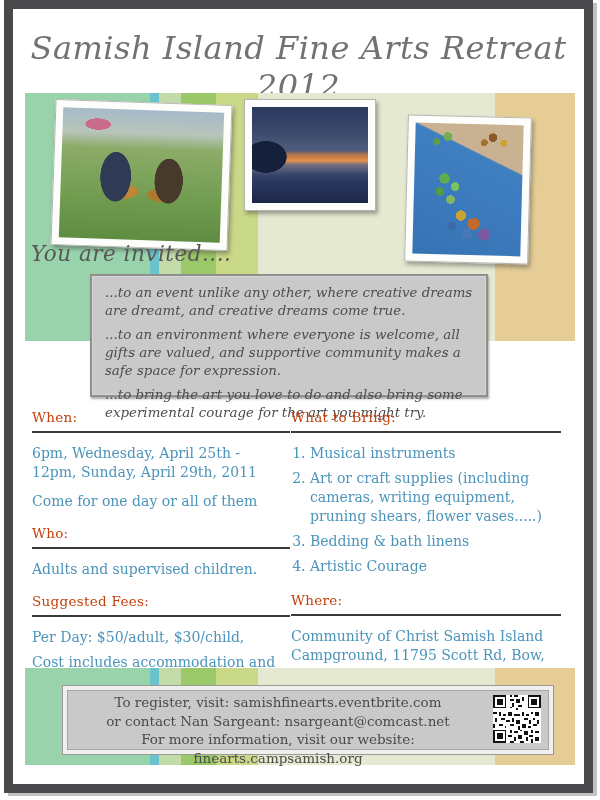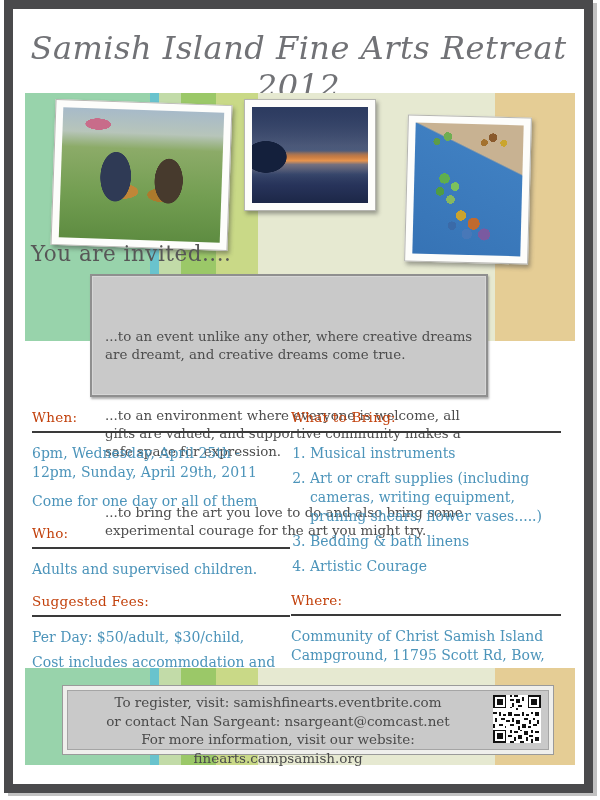--- a/index.html
+++ b/index.html
@@ -22,21 +22,21 @@
     position:absolute; left:12px; width:550px;
     background:linear-gradient(to right,
       #98d3ab 0, #98d3ab 125px,
       #69c3cd 125px, #69c3cd 134px,
       #c2dba8 134px, #c2dba8 156px,
       #9bc868 156px, #9bc868 191px,
       #c9d987 191px, #c9d987 233px,
       #e6e9d1 233px, #e6e9d1 470px,
       #e5cd95 470px, #e5cd95 550px);
   }
-  .band-top { top:84px; height:248px; }
+  .band-top { top:84px; height:248px;font-style:italic; }
   .band-bottom { top:659px; height:97px;padding-left:32px; }
 
   .photo {
     position:absolute; background:#fdfdfb; padding:7px;
     border:1px solid #b5b5b0;
     box-shadow:2px 3px 4px rgba(60,60,60,0.45);
   }
   .photo .img { width:100%; height:100%; }
   .photo1 { left:28px; top:9px; width:177px; height:146px; transform:rotate(2deg); }
   .photo1 .img {
@@ -80,21 +80,21 @@
     position:absolute; left:6px; top:148px;
     font-size:21.5px; color:#575757; letter-spacing:0.5px;
   }
   .invite-box {
     position:absolute; left:65px; top:181px; width:398px; height:123px;
     background:#c9c9c9; border:2px solid #8f8f8f;
     box-shadow:1px 2px 2px rgba(90,90,90,0.5), inset 0 0 0 1px #d6d6d6;
     padding:8px 13px;
   }
   .invite-box p {
-    font-size:13.4px; line-height:1.32; color:#4d4d4d; margin-bottom:7px;margin-top:44px;
+    font-size:13.4px; line-height:1.32; color:#4d4d4d; margin-bottom:7px;
   }
 
   .col { position:absolute; top:400px; }
   .col-left  { left:19px;  width:258px; }
   .col-right { left:278px; width:270px; }
   .col h3 { font-size:13.5px; font-weight:normal; color:#c2410c; letter-spacing:0.3px; }
   .rule { border-top:2px solid #3a3a3a; margin:6px 0 11px 0; }
   .blue { color:#4c94ba; font-size:14px; line-height:1.38; }
   .mb8  { margin-bottom:9px; }
   .mb13 { margin-bottom:14px; }

